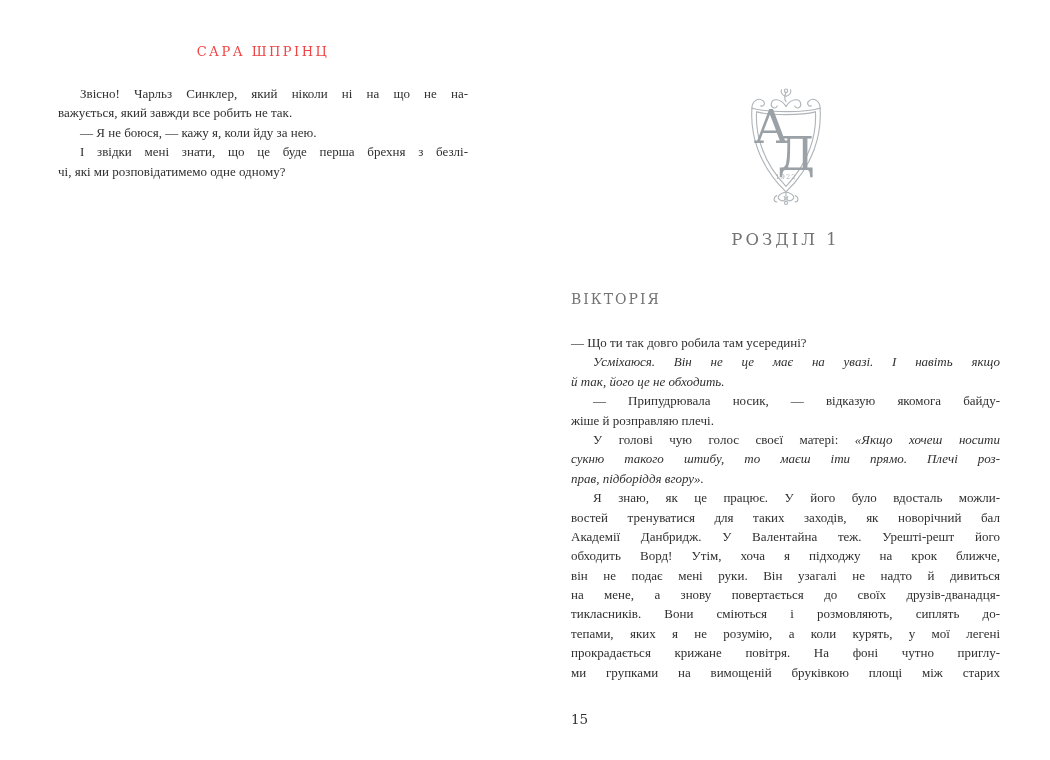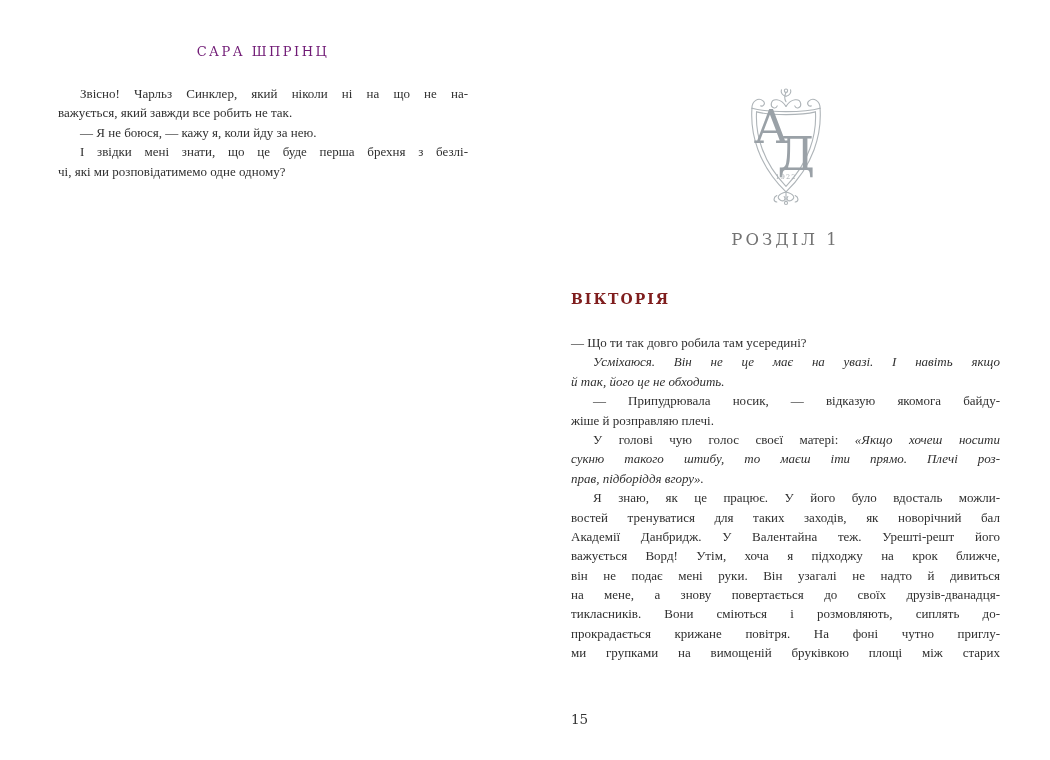--- a/index.html
+++ b/index.html
@@ -12,21 +12,21 @@
     overflow:hidden;
   }
   .page { position:absolute; top:0; height:760px; }
   .page-left  { left:58px;  width:410px; }
   .page-right { left:571px; width:429px; }
 
   .running-header {
     position:absolute; top:44px; left:0; width:100%;
     text-align:center;
     font-size:13px; letter-spacing:2.5px;
-    color:#701a75;
+    color:#ef4444;
   }
 
   .textblock { position:absolute; left:0; width:100%; }
   .tb-left  { top:84px;  }
   .tb-right { top:333px; }
 
   .line {
     text-align:justify;
     text-align-last:justify;
     height:19.4px; line-height:19.4px;
@@ -47,22 +47,22 @@
 
   .chapter-title {
     position:absolute; top:230px; left:0; width:100%;
     text-align:center;
     font-size:16.5px; letter-spacing:3px;
     color:#737373;
   }
   .pov {
     position:absolute; top:291px; left:0; width:100%;
     text-align:left;
-    font-size:14px; font-weight:bold; letter-spacing:2px;
-    color:#7f1d1d;
+    font-size:14px; font-weight:normal; letter-spacing:2px;
+    color:#737373;
   }
   .page-number {
     position:absolute; top:711px; left:0; width:100%;
     text-align:left;
     font-size:13.5px;
     color:#333333;
   }
 </style>
 </head>
 <body>
@@ -127,24 +127,25 @@
         <div class="line indent"><span class="it">Усміхаюся. Він не це має на увазі. І навіть якщо</span></div>
         <div class="line last"><span class="it">й так, його це не обходить.</span></div>
         <div class="line indent"><span>— Припудрювала носик, — відказую якомога байду-</span></div>
         <div class="line last"><span>жіше й розправляю плечі.</span></div>
         <div class="line indent"><span>У голові чую голос своєї матері: </span><span class="it">«Якщо хочеш носити</span></div>
         <div class="line"><span class="it">сукню такого штибу, то маєш іти прямо. Плечі роз-</span></div>
         <div class="line last"><span class="it">прав, підборіддя вгору».</span></div>
         <div class="line indent"><span>Я знаю, як це працює. У його було вдосталь можли-</span></div>
         <div class="line"><span>востей тренуватися для таких заходів, як новорічний бал</span></div>
         <div class="line"><span>Академії Данбридж. У Валентайна теж. Урешті-решт його</span></div>
-        <div class="line"><span>важується Ворд! Утім, хоча я підходжу на крок ближче,</span></div>
+        <div class="line"><span>обходить Ворд! Утім, хоча я підходжу на крок ближче,</span></div>
         <div class="line"><span>він не подає мені руки. Він узагалі не надто й дивиться</span></div>
         <div class="line"><span>на мене, а знову повертається до своїх друзів-дванадця-</span></div>
         <div class="line"><span>тикласників. Вони сміються і розмовляють, сиплять до-</span></div>
+        <div class="line"><span>тепами, яких я не розумію, а коли курять, у мої легені</span></div>
         <div class="line"><span>прокрадається крижане повітря. На фоні чутно приглу-</span></div>
         <div class="line"><span>ми групками на вимощеній бруківкою площі між старих</span></div>
       </div>
 
     <div class="page-number">15</div>
   </div>
 
 </div>
 
 </body></html>

